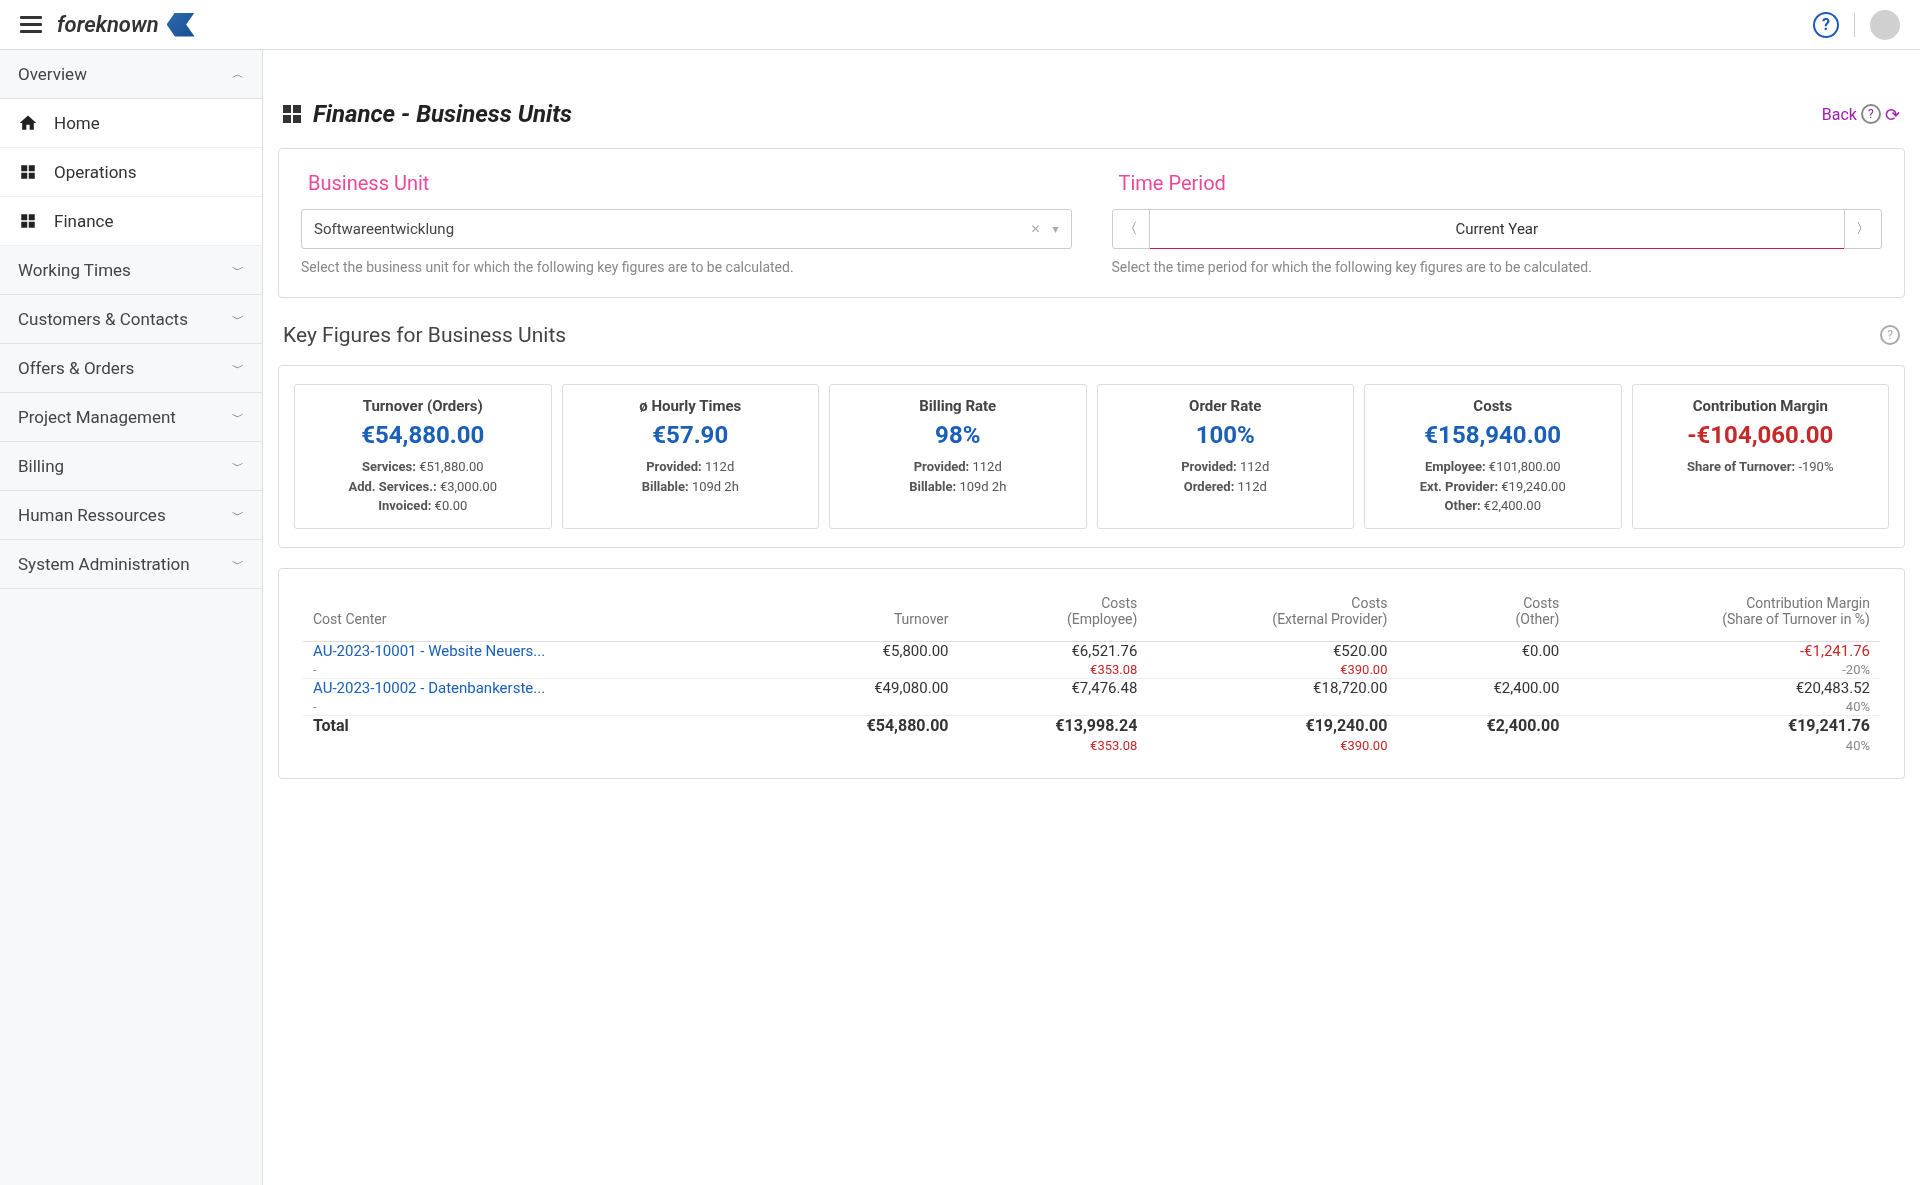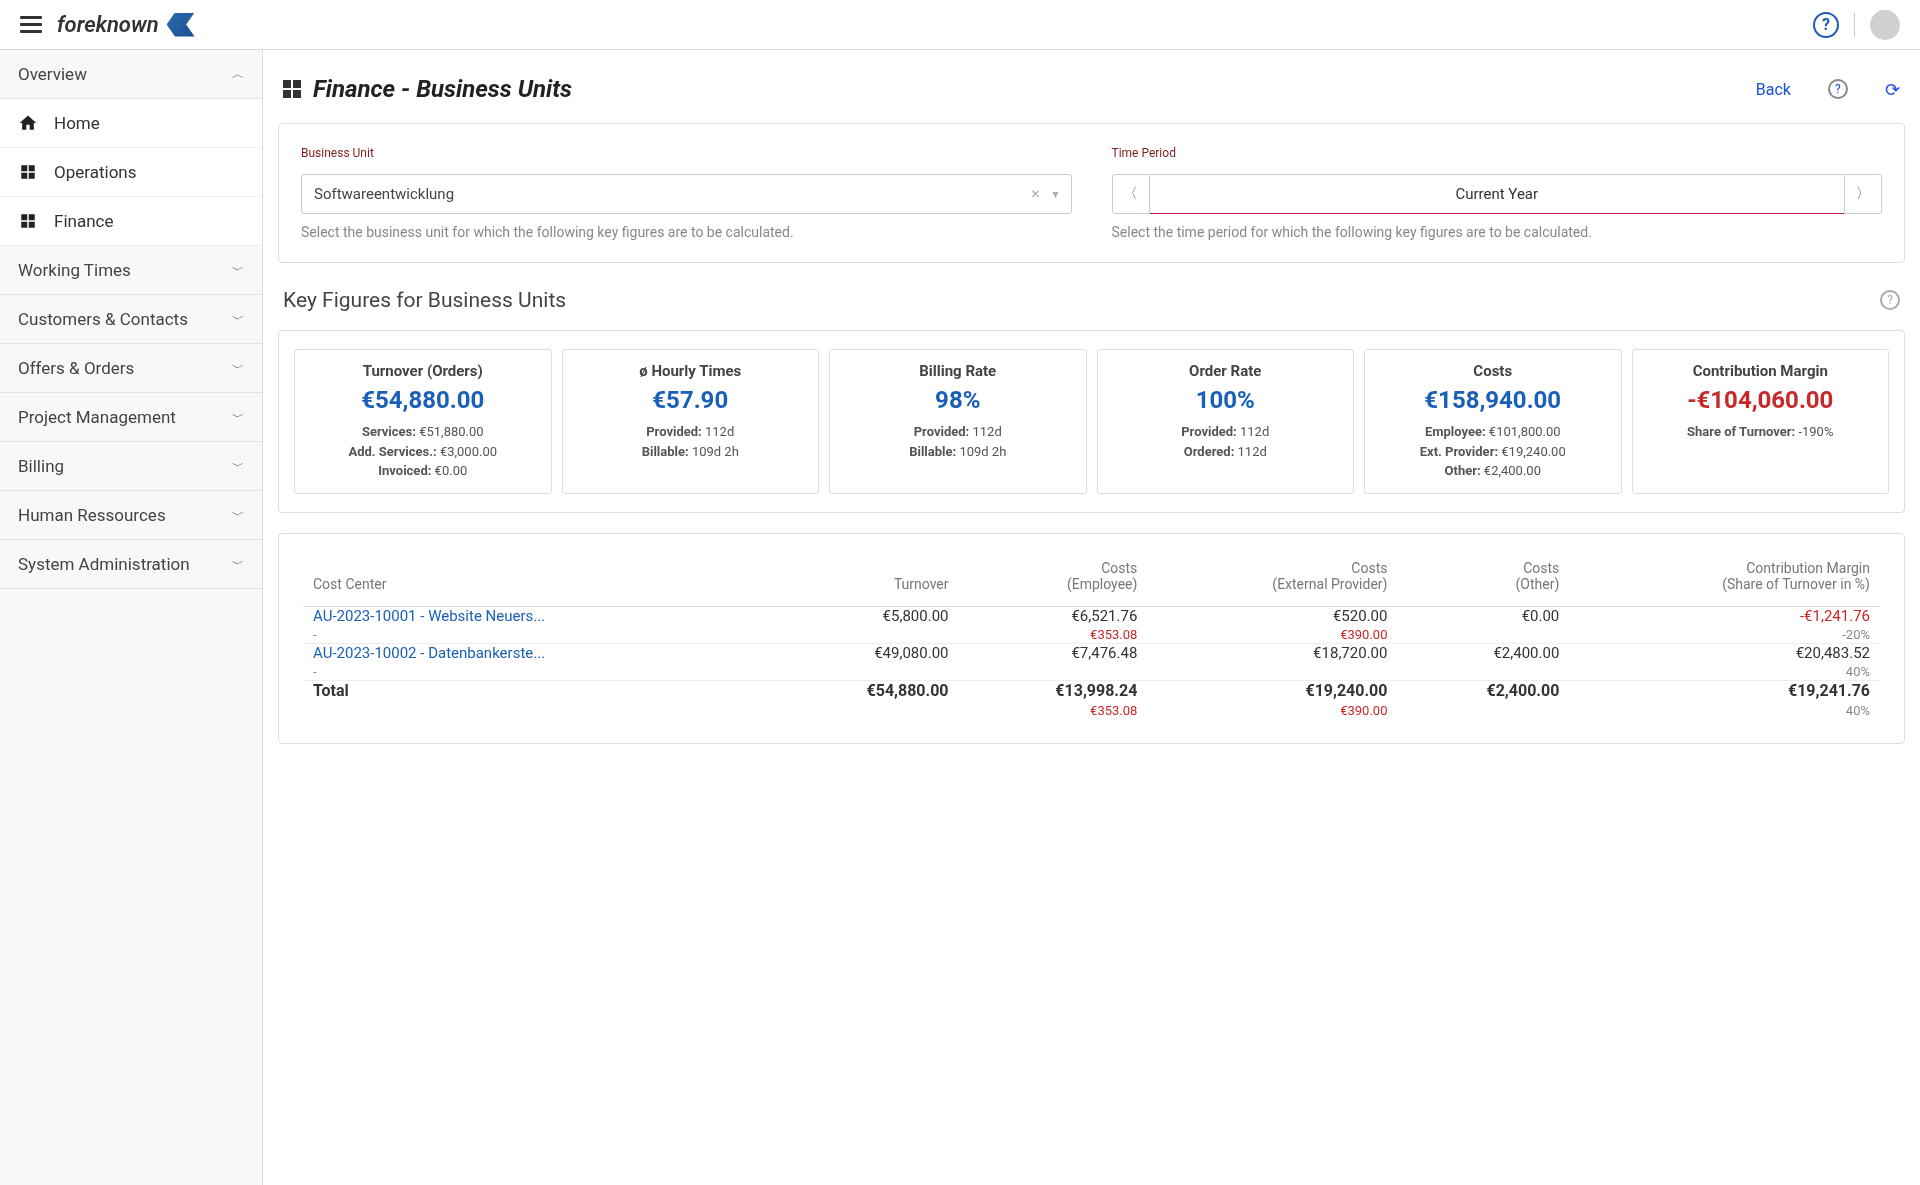--- a/index.html
+++ b/index.html
@@ -22,34 +22,34 @@
     .sidebar { width: 263px; background: #f7f8f9; border-right: 1px solid #ddd; overflow-y: auto; }
     .content { flex: 1; padding: 25px 15px 15px 15px; background: #fff; overflow-y: auto; }
     
     
     .nav-group-header { display: flex; justify-content: space-between; align-items: center; padding: 14px 18px; font-size: 17px; color: #444; cursor: pointer; border-bottom: 1px solid #e3e3e3; }
     .nav-item { display: flex; align-items: center; gap: 16px; padding: 14px 18px; font-size: 17px; color: #333; cursor: pointer; background: #fff; border-bottom: 1px solid #eee; }
     .nav-icon { width: 20px; height: 20px; display: flex; align-items: center; justify-content: center; }
     .chev { font-size: 12px; color: #666; }
     
     
-    .page-header { display: flex; align-items: center; justify-content: space-between; margin-bottom: 20px; padding: 0 5px; }
+    .page-header { display: flex; align-items: center; justify-content: space-between; margin-bottom: 20px; padding: 0 5px; margin-top: 25px; }
     .page-title { display: flex; align-items: center; gap: 12px; font-size: 24px; font-weight: 700; font-style: italic; color: #222; }
     .page-title-icon { width: 18px; height: 18px; display: grid; grid-template-columns: 1fr 1fr; grid-template-rows: 1fr 1fr; gap: 2px; }
     .page-title-icon span { background: #333; }
-    .page-actions { display: flex; align-items: center; gap: 37px; color: #1d4ed8; }
+    .page-actions { display: flex; align-items: center; gap: 4px; color: #a21caf; }
     .back-link { cursor: pointer; font-size: 16px; }
     .icon-btn { cursor: pointer; width: 20px; height: 20px; border: 2px solid #888; border-radius: 50%; display: flex; align-items: center; justify-content: center; font-size: 12px; }
     .refresh-icon { cursor: pointer; font-size: 18px; }
     
     
     .card { border: 1px solid #ddd; border-radius: 4px; background: #fff; padding: 22px; margin-bottom: 20px; }
     .filter-row { display: flex; gap: 40px; }
     .filter-col { flex: 1; }
-    .filter-label { font-size: 12px; color: #7f1d1d; margin-bottom: 14px; }
+    .filter-label { font-size: 20px; color: #ec4899; margin-bottom: 14px; margin-left: 7px; }
     .select-box { display: flex; align-items: center; justify-content: space-between; border: 1px solid #ccc; border-radius: 3px; padding: 10px 12px; font-size: 15px; color: #444; cursor: pointer; }
     .select-controls { display: flex; gap: 12px; color: #aaa; font-size: 12px; }
     .period-row { display: flex; align-items: stretch; }
     .period-arrow { width: 38px; border: 1px solid #ccc; display: flex; align-items: center; justify-content: center; cursor: pointer; font-size: 14px; color: #666; }
     .period-arrow.left { border-radius: 3px 0 0 3px; }
     .period-arrow.right { border-radius: 0 3px 3px 0; }
     .period-value { flex: 1; border-top: 1px solid #ccc; border-bottom: 1px solid #be185d; display: flex; align-items: center; justify-content: center; padding: 10px; font-size: 15px; }
     .helper-text { font-size: 14px; color: #888; margin-top: 10px; }
     
     

